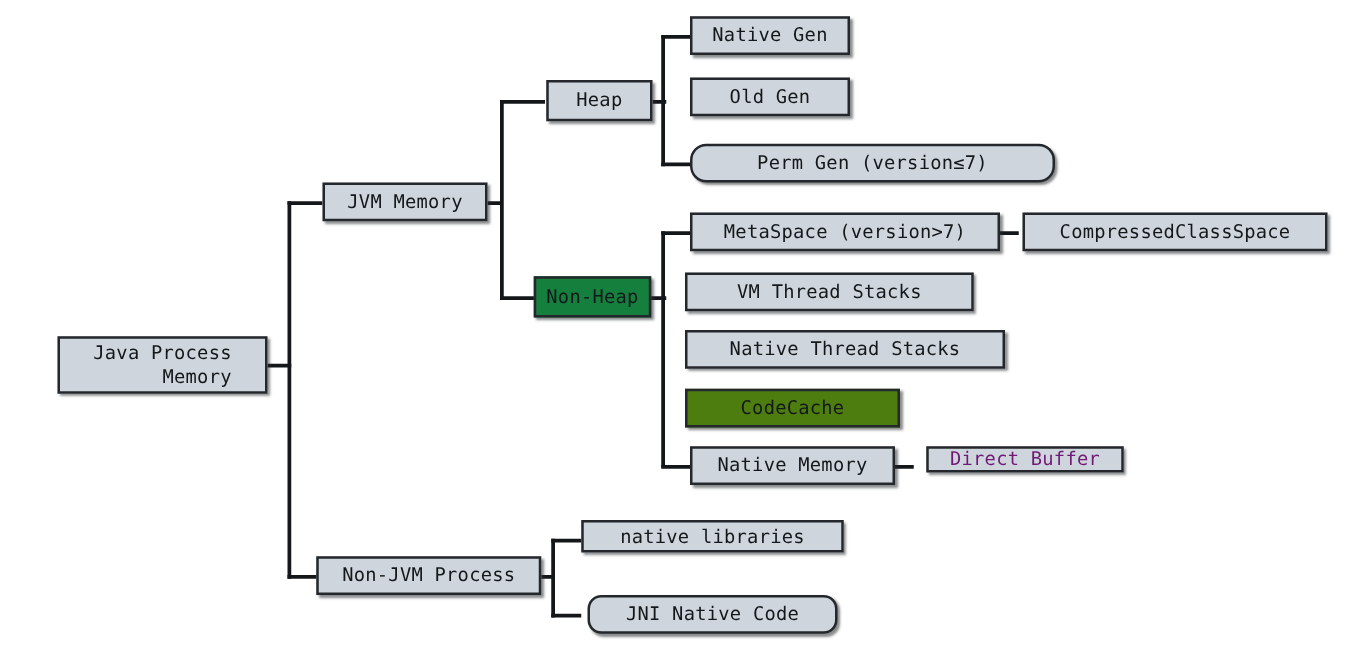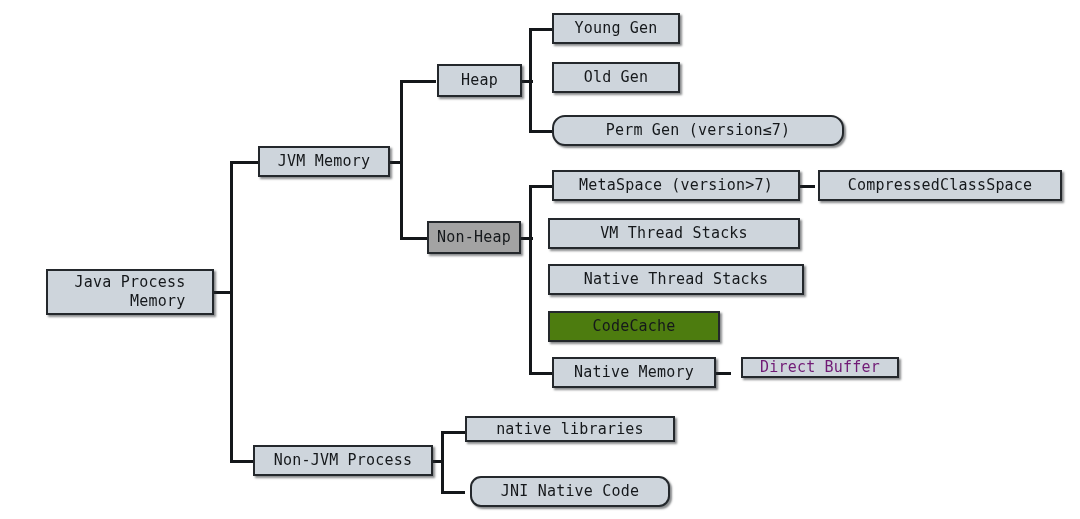--- a/index.html
+++ b/index.html
@@ -88,33 +88,33 @@
 
   <div class="node two-line" style="left: 46px; top: 269px; width: 168px; height: 46px; background: rgb(206, 213, 220); border-color: rgb(36, 40, 44); color: rgb(21, 24, 27);">Java Process
 Memory</div>
 
   <div class="node" style="left: 258px; top: 146px; width: 132px; height: 31px; background: rgb(206, 213, 220); border-color: rgb(36, 40, 44); color: rgb(21, 24, 27);">JVM Memory</div>
 
   <div class="node" style="left: 253px; top: 445px; width: 180px; height: 31px; background: rgb(206, 213, 220); border-color: rgb(36, 40, 44); color: rgb(21, 24, 27);">Non-JVM Process</div>
 
   <div class="node" style="left: 437px; top: 64px; width: 85px; height: 33px; background: rgb(206, 213, 220); border-color: rgb(36, 40, 44); color: rgb(21, 24, 27);">Heap</div>
 
-  <div class="node" style="left: 427px; top: 221px; width: 94px; height: 33px; background: #a3a3a3; border-color: rgb(36, 40, 44); color: rgb(21, 24, 27);">Non-Heap</div>
+  <div class="node" style="left: 427px; top: 221px; width: 94px; height: 33px; background: #15803d; border-color: rgb(36, 40, 44); color: rgb(21, 24, 27);">Non-Heap</div>
 
-  <div class="node" style="left: 552px; top: 13px; width: 128px; height: 31px; background: rgb(206, 213, 220); border-color: rgb(36, 40, 44); color: rgb(21, 24, 27);">Young Gen</div>
+  <div class="node" style="left: 552px; top: 13px; width: 128px; height: 31px; background: rgb(206, 213, 220); border-color: rgb(36, 40, 44); color: rgb(21, 24, 27);">Native Gen</div>
 
   <div class="node" style="left: 552px; top: 62px; width: 128px; height: 31px; background: rgb(206, 213, 220); border-color: rgb(36, 40, 44); color: rgb(21, 24, 27);">Old Gen</div>
 
   <div class="node" style="left: 552px; top: 115px; width: 292px; height: 31px; background: rgb(206, 213, 220); border-color: rgb(36, 40, 44); color: rgb(21, 24, 27); border-radius: 13px;">Perm Gen (version≤7)</div>
 
   <div class="node" style="left: 552px; top: 170px; width: 248px; height: 31px; background: rgb(206, 213, 220); border-color: rgb(36, 40, 44); color: rgb(21, 24, 27);">MetaSpace (version&gt;7)</div>
 
   <div class="node" style="left: 818px; top: 170px; width: 244px; height: 31px; background: rgb(206, 213, 220); border-color: rgb(36, 40, 44); color: rgb(21, 24, 27); text-align: center;">CompressedClassSpace</div>
 
-  <div class="node" style="left: 548px; top: 218px; width: 252px; height: 31px; background: rgb(206, 213, 220); border-color: rgb(36, 40, 44); color: rgb(21, 24, 27);">VM Thread Stacks</div>
+  <div class="node" style="left: 548px; top: 218px; width: 231px; height: 31px; background: rgb(206, 213, 220); border-color: rgb(36, 40, 44); color: rgb(21, 24, 27);">VM Thread Stacks</div>
 
   <div class="node" style="left: 548px; top: 264px; width: 256px; height: 31px; background: rgb(206, 213, 220); border-color: rgb(36, 40, 44); color: rgb(21, 24, 27);">Native Thread Stacks</div>
 
   <div class="node" style="left: 548px; top: 311px; width: 172px; height: 31px; background: #4d7c0f; border-color: rgb(36, 40, 44); color: rgb(21, 24, 27);">CodeCache</div>
 
   <div class="node" style="left: 552px; top: 357px; width: 164px; height: 31px; background: rgb(206, 213, 220); border-color: rgb(36, 40, 44); color: rgb(21, 24, 27);">Native Memory</div>
 
   <div class="node" style="left: 741px; top: 357px; width: 158px; height: 21px; background: rgb(206, 213, 220); border-color: rgb(36, 40, 44); color: #701a75;">Direct Buffer</div>
 
   <div class="node" style="left: 465px; top: 416px; width: 210px; height: 26px; background: rgb(206, 213, 220); border-color: rgb(36, 40, 44); color: rgb(21, 24, 27);">native libraries</div>

